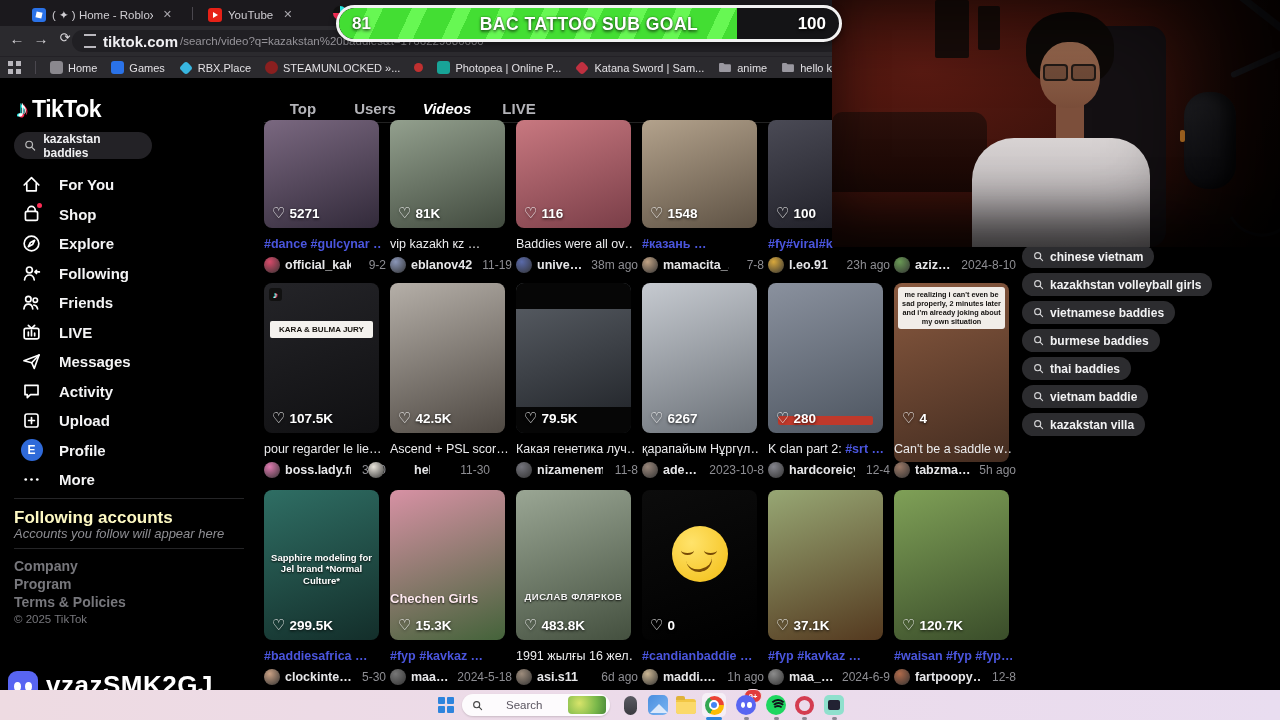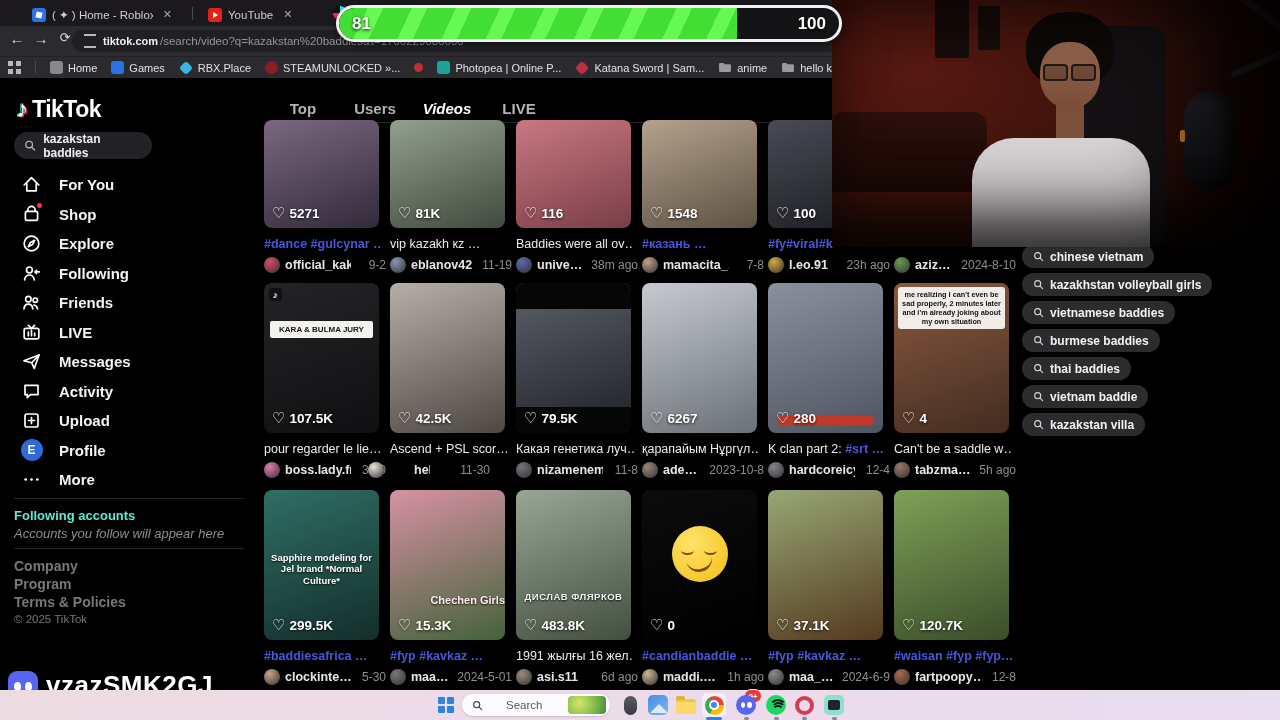--- a/index.html
+++ b/index.html
@@ -18,21 +18,21 @@
   .fav-youtube{background:#e62117;}
   .fav-youtube::after{content:"";position:absolute;left:5px;top:4px;border-left:5px solid #fff;border-top:3px solid transparent;border-bottom:3px solid transparent;}
   .tabsep{position:absolute;top:7px;width:1px;height:13px;background:#4a474e;}
   #tab-peek{position:absolute;left:333px;top:6px;width:14px;height:14px;border-radius:50%;
             background:conic-gradient(#25f4ee 0 40%,#fe2c55 0 75%,#111 0 100%);}
   #toolbar{left:0;top:26px;width:1280px;height:30px;background:#2b2a2e;}
   .navico{position:absolute;top:4px;color:#d8d6da;font-size:15px;width:22px;text-align:center;}
   #urlbar{position:absolute;left:72px;top:4px;width:1120px;height:22px;border-radius:11px;background:#201f23;
           display:flex;align-items:center;gap:7px;padding:0 12px;box-sizing:border-box;}
   #urlbar .tune{width:12px;height:10px;border-top:2px solid #b9b7bd;border-bottom:2px solid #b9b7bd;position:relative;}
-  #url-host{color:#f0eff2;font-size:11px;font-weight:bold;}
+  #url-host{color:#f0eff2;font-size:15px;font-weight:bold;}
   #url-path{color:#96949a;font-size:11.5px;white-space:nowrap;}
   #bookmarksbar{left:0;top:56px;width:1280px;height:22px;background:#2b2a2e;border-top:1px solid #232126;
                 display:flex;align-items:center;gap:14px;padding:0 8px;box-sizing:border-box;}
   .bm{display:flex;align-items:center;gap:5px;color:#e2e0e4;font-size:11px;white-space:nowrap;}
   .bmico{width:13px;height:13px;border-radius:3px;position:relative;flex:0 0 auto;}
   .bm-grid{width:13px;height:13px;background:
      linear-gradient(#b9b7bd,#b9b7bd) 0 0/5px 5px no-repeat, linear-gradient(#b9b7bd,#b9b7bd) 8px 0/5px 5px no-repeat,
      linear-gradient(#b9b7bd,#b9b7bd) 0 8px/5px 5px no-repeat, linear-gradient(#b9b7bd,#b9b7bd) 8px 8px/5px 5px no-repeat;border-radius:0;}
   .bmsep{width:1px;height:13px;background:#4a474e;}
   
@@ -42,21 +42,21 @@
   #tt-word{color:#fff;font-size:23px;font-weight:800;letter-spacing:-.5px;}
   #tt-search{left:14px;top:54px;width:138px;height:27px;border-radius:14px;background:#232226;display:flex;align-items:center;gap:7px;padding:0 10px;box-sizing:border-box;}
   #tt-search span{color:#f0f0f2;font-size:12px;font-weight:bold;}
   .snav{position:absolute;left:12px;width:240px;height:29px;display:flex;align-items:center;gap:16px;padding-left:8px;box-sizing:border-box;border-radius:6px;}
   .snav .ic{width:23px;height:23px;color:#fff;position:relative;display:flex;align-items:center;justify-content:center;}
   .snav .lbl{color:#f4f4f5;font-size:15px;font-weight:bold;}
   .snav svg{width:21px;height:21px;stroke:#fff;fill:none;stroke-width:1.6;stroke-linecap:round;stroke-linejoin:round;}
   .reddot{position:absolute;right:1px;top:0;width:5px;height:5px;border-radius:50%;background:#fe2c55;}
   .avatarE{width:22px;height:22px;border-radius:50%;background:#2f6ad9;color:#fff;font-size:12px;font-weight:bold;display:flex;align-items:center;justify-content:center;}
   .sdiv{position:absolute;left:14px;width:230px;height:1px;background:#252527;}
-  #following-title{left:14px;top:430px;color:#5eead4;font-size:13px;font-weight:bold;}
+  #following-title{left:14px;top:430px;color:#fef9c3;font-size:17px;font-weight:bold;}
   #following-hint{left:14px;top:448px;color:#8e8e93;font-size:13px;font-style:italic;}
   .flink{position:absolute;left:14px;color:#77777c;font-size:14px;font-weight:bold;}
   #copyright{left:14px;top:535px;color:#77777c;font-size:11.5px;}
   
   .rtab{position:absolute;top:22px;transform:translateX(-50%);color:#b3b3b8;font-size:15px;font-weight:bold;}
   .rtab.active{color:#fff;}
   #rtab-underline{left:424px;top:43px;width:46px;height:2px;background:#fff;}
   #rtab-divider{left:264px;top:44px;width:746px;height:1px;background:#222;}
   
   .thumb{position:absolute;width:115px;border-radius:8px;overflow:hidden;}
@@ -64,21 +64,21 @@
   .likes .h{font-size:15px;font-weight:normal;}
   .cap{position:absolute;width:118px;font-size:12.5px;color:#ececee;white-space:nowrap;overflow:hidden;}
   .cap .lnk{color:#4a55dd;font-weight:bold;}
   .urow{position:absolute;width:122px;display:flex;align-items:center;gap:5px;}
   .uava{width:16px;height:16px;border-radius:50%;flex:0 0 auto;}
   .uname{color:#e6e6e8;font-size:12.5px;font-weight:bold;max-width:66px;overflow:hidden;white-space:nowrap;}
   .udate{color:#8e8e93;font-size:12px;margin-left:auto;white-space:nowrap;}
   .deco-banner{position:absolute;left:6px;top:38px;right:6px;background:#f4f2ee;color:#17140f;font-size:8px;font-weight:bold;text-align:center;padding:4px 2px;border-radius:2px;}
   .deco-meme{position:absolute;left:4px;top:4px;right:4px;background:rgba(248,246,242,.95);color:#141210;font-size:7.3px;font-weight:bold;text-align:center;padding:3px 2px;border-radius:3px;line-height:1.25;}
   .deco-caption{position:absolute;left:3px;top:62px;right:3px;color:#fff;font-size:9.5px;font-weight:bold;text-align:center;text-shadow:0 1px 2px rgba(0,0,0,.9);line-height:1.2;}
-  .deco-small{position:absolute;left:0;right:0;bottom:34px;color:#ffe9f0;font-size:11px;font-weight:bold;text-align:right;text-shadow:0 1px 2px rgba(0,0,0,.8);}
+  .deco-small{position:absolute;left:0;right:0;bottom:34px;color:#ffe9f0;font-size:13px;font-weight:bold;text-align:left;text-shadow:0 1px 2px rgba(0,0,0,.8);}
   .deco-chyron{position:absolute;left:0;right:0;bottom:38px;color:#f4f4f4;font-size:9.5px;font-weight:bold;text-align:center;text-shadow:0 1px 2px rgba(0,0,0,.9);letter-spacing:.5px;}
   .deco-redstrip{position:absolute;left:10px;right:10px;bottom:8px;height:9px;background:#c0392b;border-radius:2px;}
   .deco-letterbox-t{position:absolute;left:0;right:0;top:0;height:26px;background:#060606;}
   .deco-letterbox-b{position:absolute;left:0;right:0;bottom:0;height:26px;background:#060606;}
   .tt-mini{position:absolute;left:5px;top:5px;width:13px;height:13px;border-radius:3px;background:#111;color:#fff;font-size:9px;display:flex;align-items:center;justify-content:center;text-shadow:-1px 0 #25f4ee,1px 0 #fe2c55;}
   .smirk{position:absolute;left:30px;top:36px;width:56px;height:56px;border-radius:50%;background:radial-gradient(circle at 35% 30%,#ffe36b,#f3bd13);}
   .smirk .eL,.smirk .eR{position:absolute;top:20px;width:13px;height:7px;border-bottom:2.5px solid #774a05;border-radius:50%;}
   .smirk .eL{left:9px;} .smirk .eR{left:32px;}
   .smirk .m{position:absolute;left:15px;top:32px;width:26px;height:11px;border-bottom:3px solid #774a05;border-radius:0 0 22px 22px;transform:rotate(-10deg);}
   
@@ -479,21 +479,21 @@
         <div class="likes" style="left: 776px; top: 331px;">
           <span class="h">♡</span>
           <span>280</span>
         </div>
         <div class="cap" style="left: 768px; top: 364px;"><span>K clan part 2: </span><span class="lnk">#srt …</span></div>
         <div class="urow" style="left: 768px; top: 384px;">
           <span class="uava" style="background: radial-gradient(circle at 35% 30%, rgb(132, 132, 140), rgb(51, 51, 51));"></span>
           <span class="uname">hardcoreicy</span>
           <span class="udate">12-4</span>
         </div>
-        <div class="thumb" style="left: 894px; top: 205px; height: 150px; background: linear-gradient(160deg, rgb(138, 90, 64), rgb(67, 44, 32));">
+        <div class="thumb" style="left: 894px; top: 205px; height: 179px; background: linear-gradient(160deg, rgb(138, 90, 64), rgb(67, 44, 32));">
           <div class="deco-meme">me realizing i can't even be sad properly, 2 minutes later and i'm already joking about my own situation</div>
         </div>
         <div class="likes" style="left: 902px; top: 331px;">
           <span class="h">♡</span>
           <span>4</span>
         </div>
         <div class="cap" style="left: 894px; top: 364px;"><span>Can't be a saddle w…</span></div>
         <div class="urow" style="left: 894px; top: 384px;">
           <span class="uava" style="background: radial-gradient(circle at 35% 30%, rgb(154, 120, 102), rgb(51, 51, 51));"></span>
           <span class="uname">tabzma…</span>
@@ -516,21 +516,21 @@
           <div class="deco-small">Chechen Girls</div>
         </div>
         <div class="likes" style="left: 398px; top: 538px;">
           <span class="h">♡</span>
           <span>15.3K</span>
         </div>
         <div class="cap" style="left: 390px; top: 571px;"><span class="lnk">#fyp #kavkaz …</span></div>
         <div class="urow" style="left: 390px; top: 591px;">
           <span class="uava" style="background: radial-gradient(circle at 35% 30%, rgb(119, 119, 119), rgb(51, 51, 51));"></span>
           <span class="uname">maa…</span>
-          <span class="udate">2024-5-01</span>
+          <span class="udate">2024-5-18</span>
         </div>
         <div class="thumb" style="left: 516px; top: 412px; height: 150px; background: linear-gradient(160deg, rgb(154, 166, 148), rgb(68, 80, 63));">
           <div class="deco-chyron">ДИСЛАВ ФЛЯРКОВ</div>
         </div>
         <div class="likes" style="left: 524px; top: 538px;">
           <span class="h">♡</span>
           <span>483.8K</span>
         </div>
         <div class="cap" style="left: 516px; top: 571px;"><span>1991 жылғы 16 жел…</span></div>
         <div class="urow" style="left: 516px; top: 591px;">
@@ -645,20 +645,21 @@
     <div class="lens" style="left:239px;top:64px"></div>
     <div class="shirt"></div>
     <div class="mic"></div>
     <div class="miclight"></div>
     <div class="cable"></div>
   </div>
 
   <div class="abs" id="goal">
     <div id="goal-fill"></div>
     <span class="goaltxt" id="goal-cur">81</span>
+    <span class="goaltxt" id="goal-lbl">BAC TATTOO SUB GOAL</span>
     <span class="goaltxt" id="goal-target">100</span>
   </div>
 
   <div class="abs" id="dtag">
     <span class="dico"></span>
     <span class="dname">vzazSMK2GJ</span>
   </div>
 
   <div class="abs" id="taskbar">
     <div id="tb-start">

